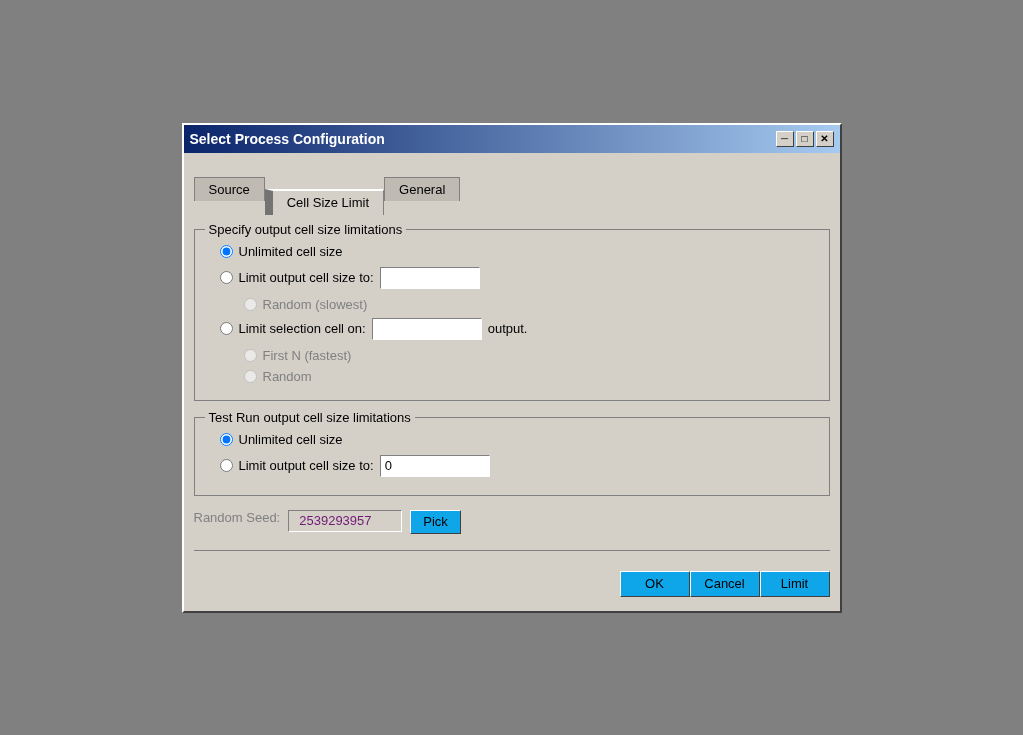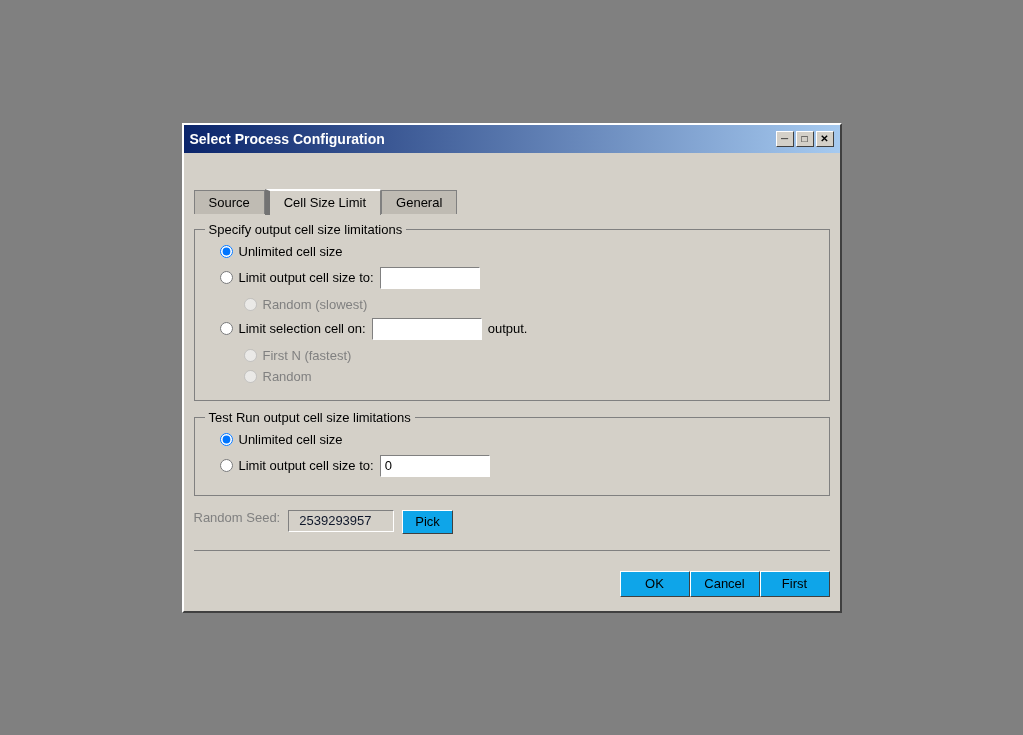--- a/index.html
+++ b/index.html
@@ -64,39 +64,39 @@
     .dialog-body {
       padding: 8px 10px 10px 10px;
       display: flex;
       flex-direction: column;
       gap: 8px;
     }
 
     
     .tabs {
       display: flex;
-      align-items: flex-end;
+      align-items: center;
       gap: 0;
       margin-bottom: -1px;
     }
 
     .tab {
       padding: 4px 14px;
       border: 1px solid #808080;
       background: #d4d0c8;
       cursor: pointer;
       border-bottom: none;
       position: relative;
       font-size: 13px;
     }
 
     .tab.active {
       background: #d4d0c8;
       border-top: 2px solid #ffffff;
-      border-left: 5px solid #737373;
+      border-left: 8px solid #737373;
       border-right: 1px solid #808080;
       padding-bottom: 5px;
       z-index: 2;
       margin-bottom: -1px;
       margin-top: 28px;
     }
 
     .tab.inactive {
       background: #bfbbb3;
       margin-top: 3px;
@@ -293,27 +293,27 @@
           <input type="radio" name="testrun" id="tr-limit-output" style="">
           <label for="tr-limit-output">Limit output cell size to:</label>
           <input type="text" class="text-input" style="width: 110px;" value="0">
         </div>
       </div>
     </div>
 
     <div class="bottom-area">
       <div class="random-seed-row">
         <label style="color:#808080;">Random Seed:</label>
-        <input type="text" class="text-input disabled" style="width: 106px; color: #0f172a; padding-left: 10px;" value="2539293957">
+        <input type="text" class="text-input disabled" style="width: 114px; color: #701a75; padding-left: 10px;" value="2539293957">
         <button class="btn btn-small">Pick</button>
       </div>
       <div></div>
     </div>
 
     <hr class="divider-line">
     <div class="action-buttons">
       <button class="btn">OK</button>
       <button class="btn">Cancel</button>
-      <button class="btn">First</button>
+      <button class="btn">Limit</button>
     </div>
 
   </div>
 </div>
 
 </body></html>

